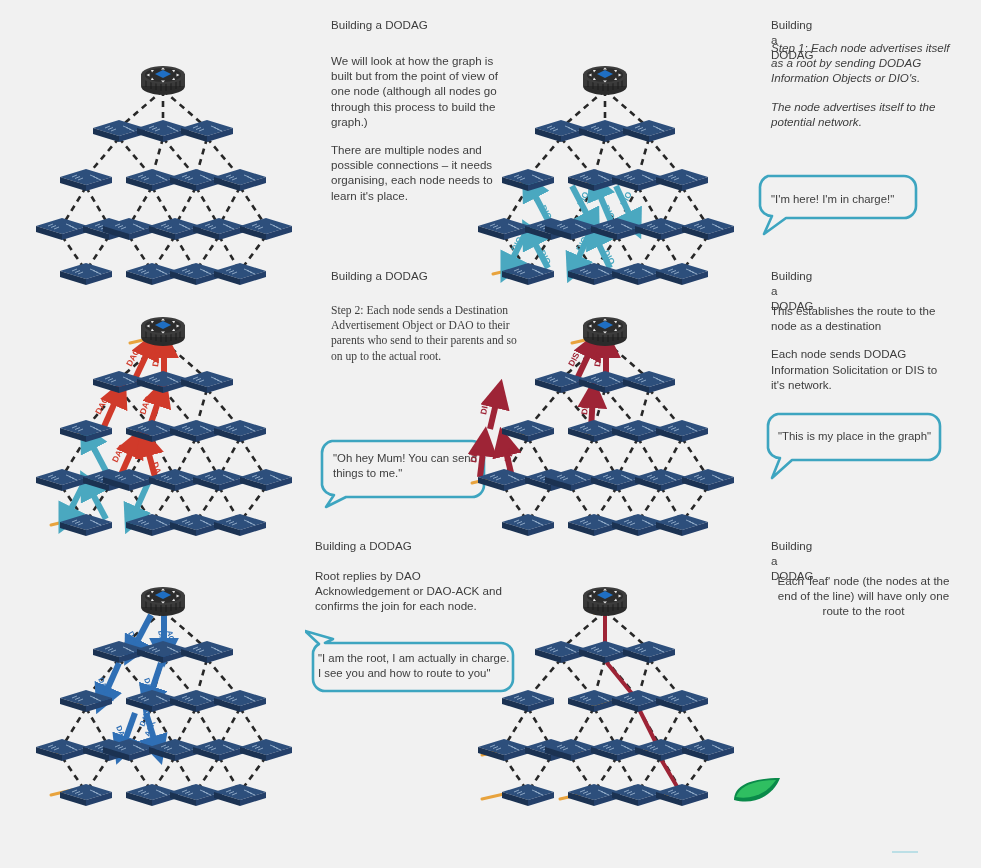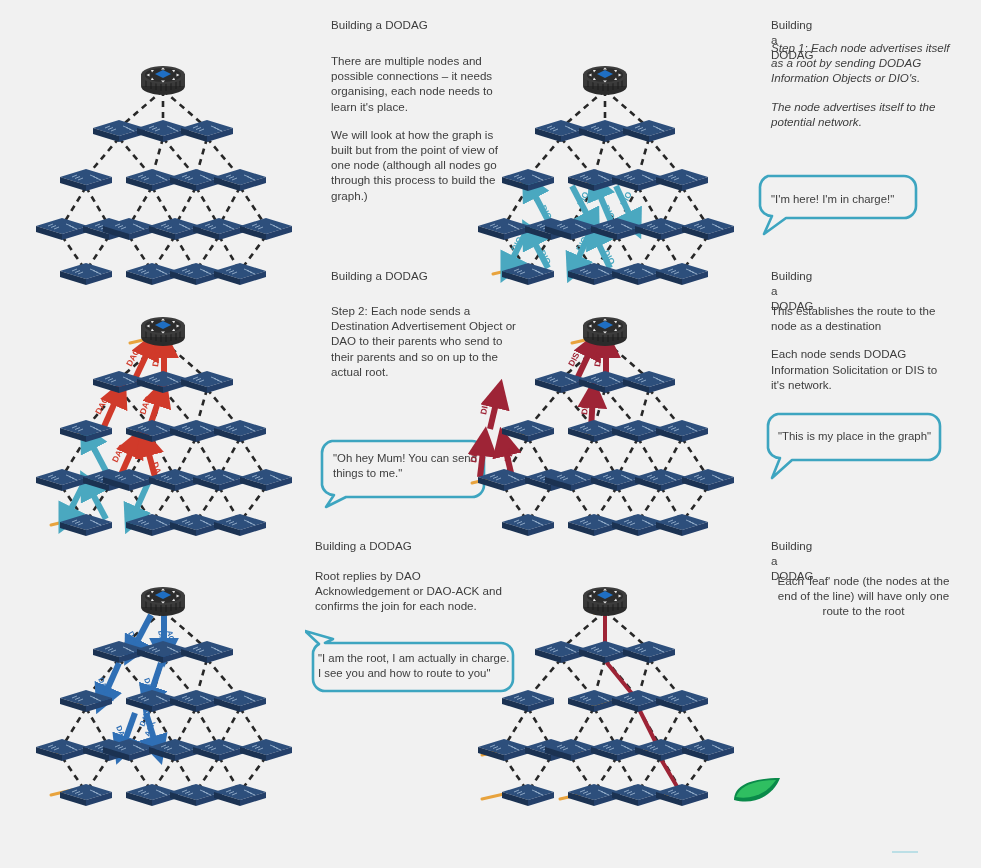--- a/index.html
+++ b/index.html
@@ -33,22 +33,22 @@
   
   .lbl{font-family:"Liberation Sans", sans-serif;font-weight:bold;}
 </style>
 </head>
 <body>
 
 <div class="page">
 
   <div class="heading" style="left:331px;top:17px;">Building a DODAG</div>
   <div class="txtblock" style="left:331px;top:53px;width:185px;">
+    <p class="para">We will look at how the graph is built but from the point of view of one node (although all nodes go through this process to build the graph.)</p>
     <p class="para">There are multiple nodes and possible connections – it needs organising, each node needs to learn it's place.</p>
-    <p class="para">We will look at how the graph is built but from the point of view of one node (although all nodes go through this process to build the graph.)</p>
   </div>
 
   <div class="diagram" style="left:18px;top:52px;">
     <svg width="295" height="245" viewBox="0 0 295 245">
       <defs>
         <g id="switch">
           <polygon points="0,8 26,0 52,8 26,16" fill="#2d4f7c"></polygon>
           <polygon points="0,8 0,14 26,22 26,16" fill="#1b3252"></polygon>
           <polygon points="26,16 26,22 52,14 52,8" fill="#24406a"></polygon>
           <g stroke="#b9cfe6" stroke-width="0.8" opacity="0.85">
@@ -225,21 +225,21 @@
         <use href="#switch" x="175" y="166"></use>
         <use href="#switch" x="222" y="166"></use>
       <use href="#switch" x="42" y="211"></use>
         <use href="#switch" x="108" y="211"></use>
         <use href="#switch" x="152" y="211"></use>
         <use href="#switch" x="196" y="211"></use>
     </svg>
   </div>
 
   <div class="heading" style="left:331px;top:268px;">Building a DODAG</div>
-  <div class="txtblock" style="left:331px;top:303px;width:190px;">
+  <div class="txtblock" style="left:331px;top:303px;width:190px;font-family:Liberation Serif, serif;">
     <p class="para">Step 2: Each node sends a Destination Advertisement Object or DAO to their parents who send to their parents and so on up to the actual root.</p>
   </div>
   <div class="bubble" style="left:316px;top:437px;">
     <svg width="175" height="72" viewBox="0 0 175 72">
       <path d="M16,4 H156 A12,12 0 0 1 168,16 V48 A12,12 0 0 1 156,60 H30 L10,70 L18,58 A12,12 0 0 1 6,48 V16 A12,12 0 0 1 16,4 Z" fill="none" stroke="#3da5c0" stroke-width="2.6" stroke-linejoin="round"></path>
     </svg>
     <div class="btxt" style="left:17px;top:14px;width:145px;">"Oh hey Mum! You can send things to me."</div>
   </div>
 
   <div class="diagram" style="left:18px;top:303px;">

